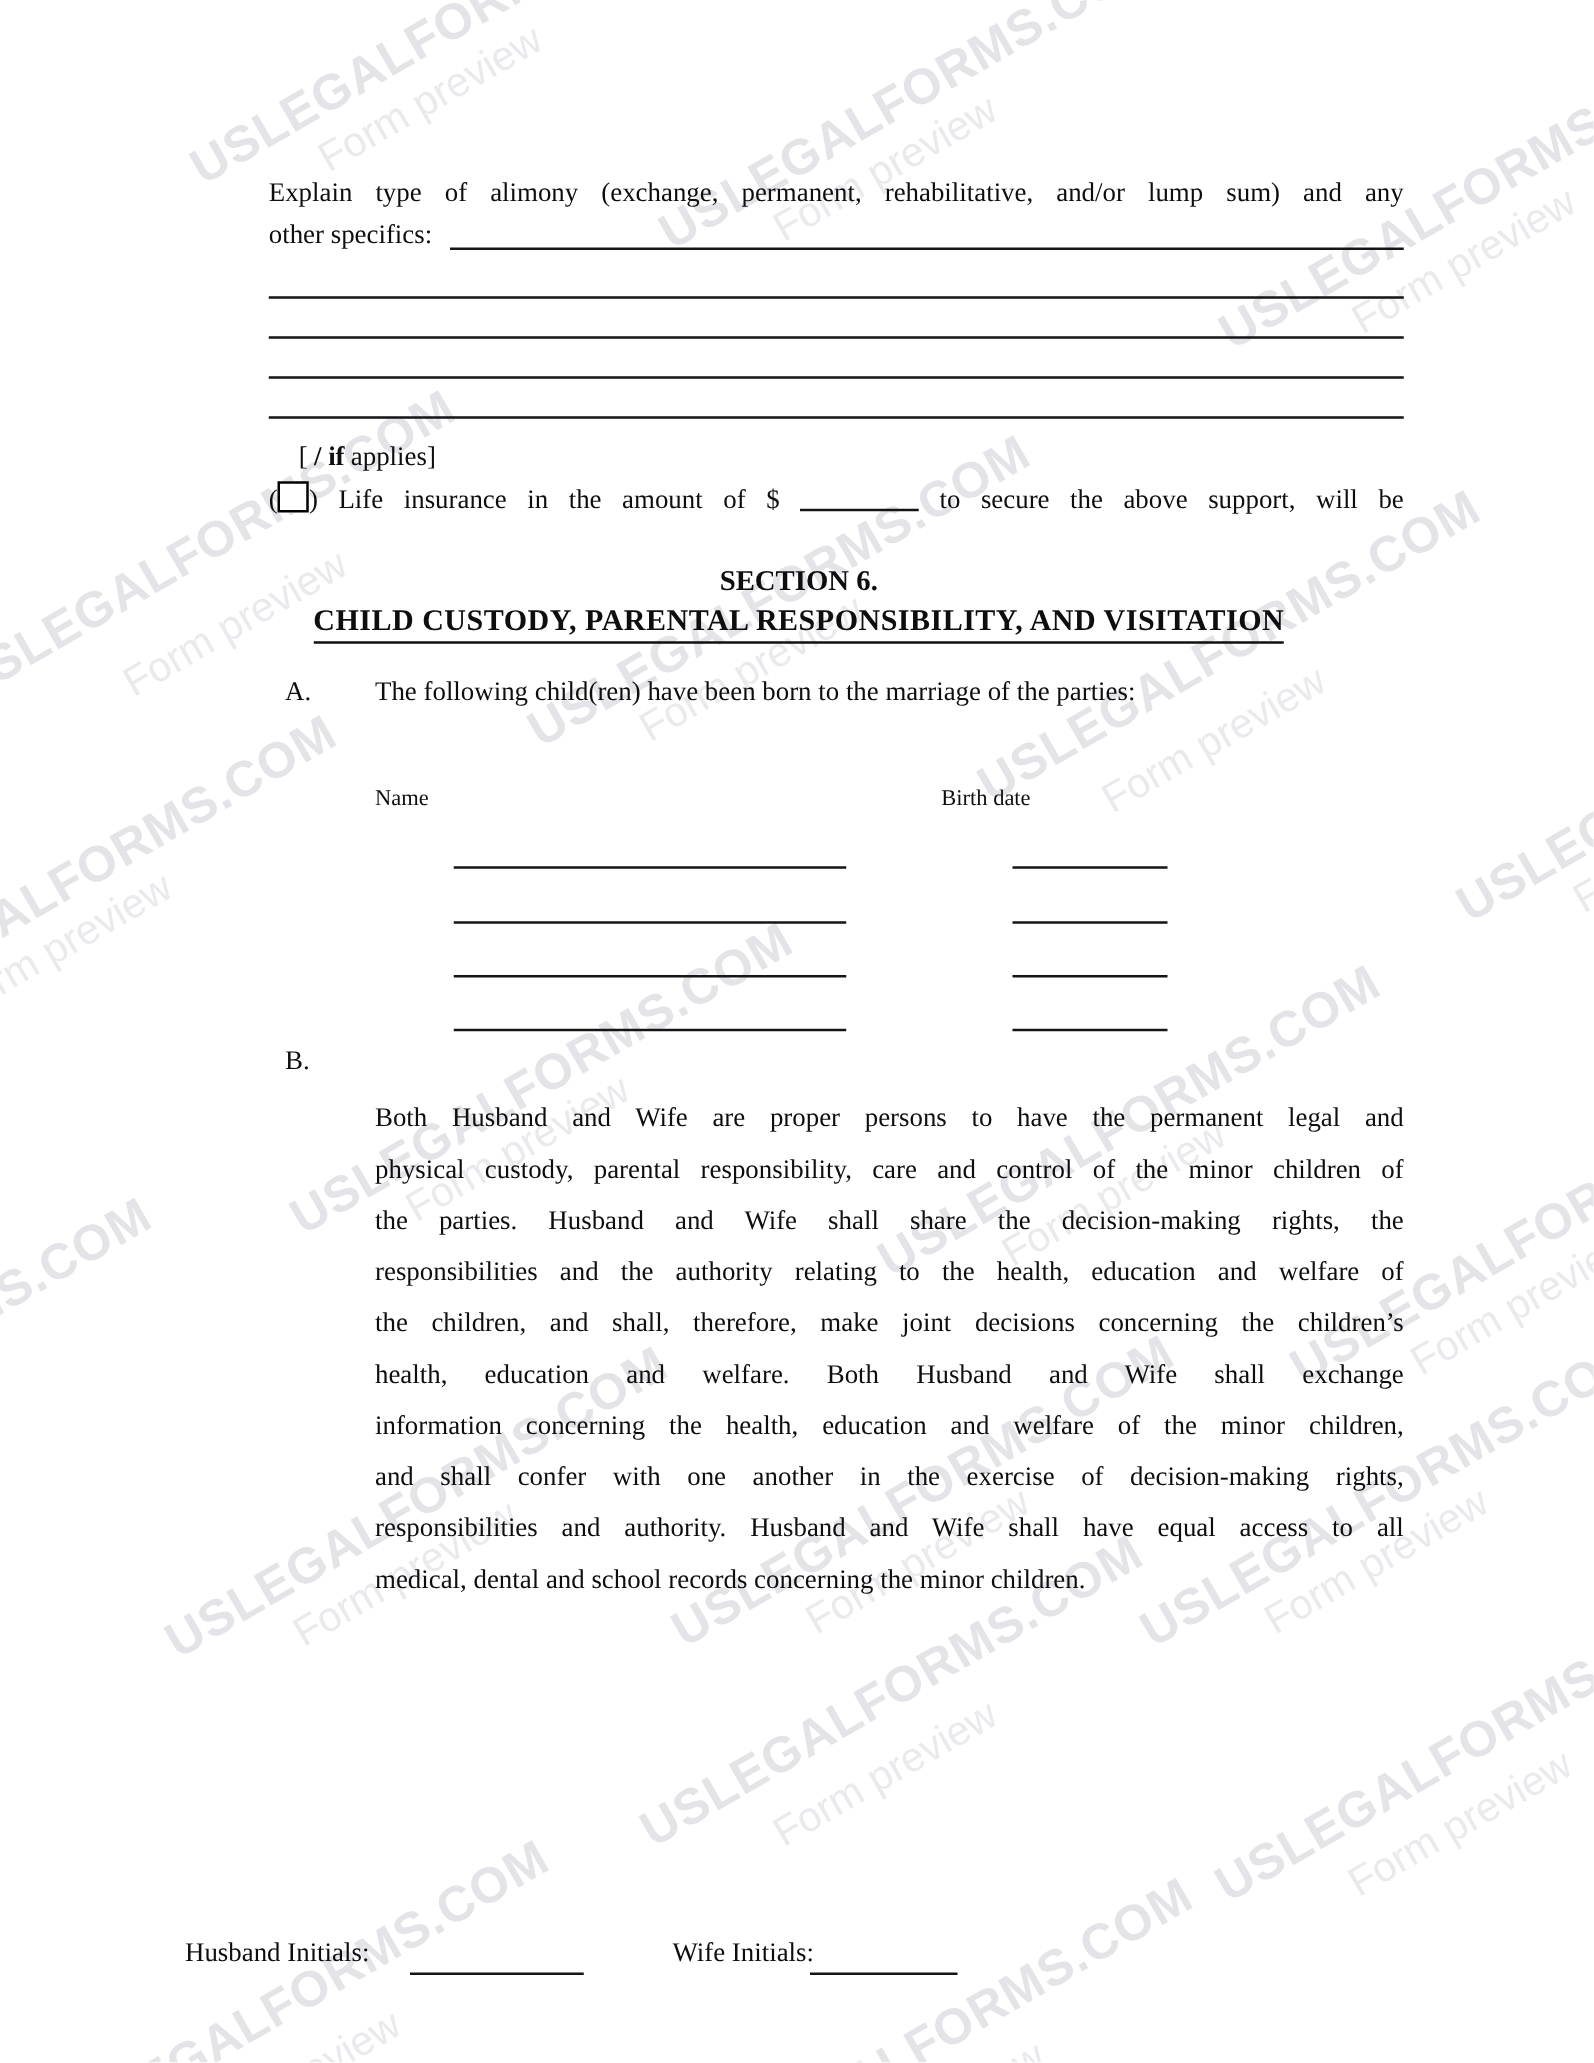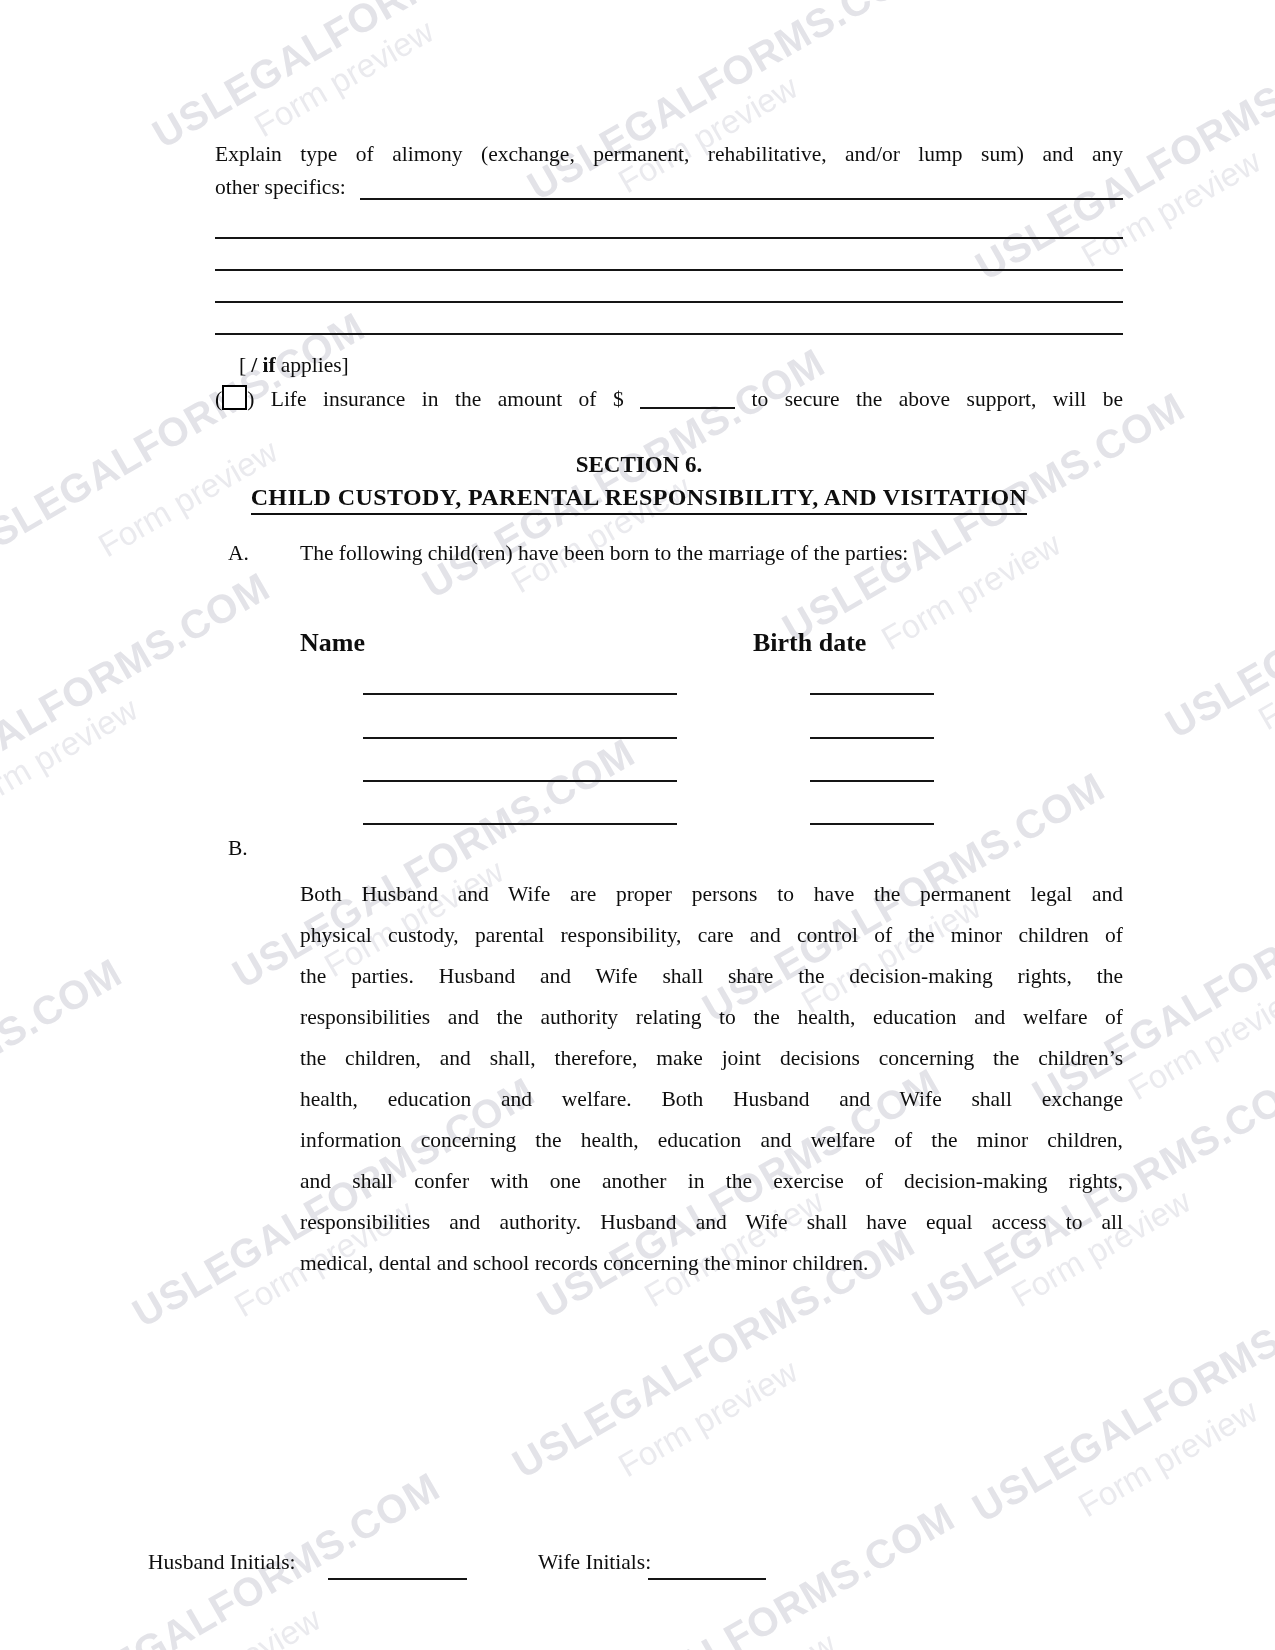--- a/index.html
+++ b/index.html
@@ -44,21 +44,21 @@
     border-bottom:2px solid #151515;margin-bottom:-3px;
   }
   .obligor-line{font-size:21.5px;line-height:34px;}
   .center-block{width:908px;left:215px;text-align:center;position:absolute;}
   .center-shift{position:relative;left:-30px;}
   .sec-label{font-size:23px;font-weight:bold;}
   .sec-title{font-size:24px;font-weight:bold;letter-spacing:0.4px;
     border-bottom:2.5px solid #101010;padding-bottom:2px;display:inline-block;}
   .marker{font-size:21.5px;}
   .item-text{font-size:21.5px;white-space:nowrap;}
-  .col-head{font-size:26px;font-weight:bold;}
+  .col-head{font-size:18px;font-weight:normal;}
   .wline{position:absolute;height:0;border-top:2px solid #151515;}
   .pB-line{
     font-size:21.5px;line-height:41px;height:41px;overflow:hidden;
     text-align:justify;text-align-last:justify;
   }
   .pB-last{text-align-last:left;}
   .foot-label{font-size:21.5px;white-space:nowrap;}
 </style>
 </head>
 <body>

